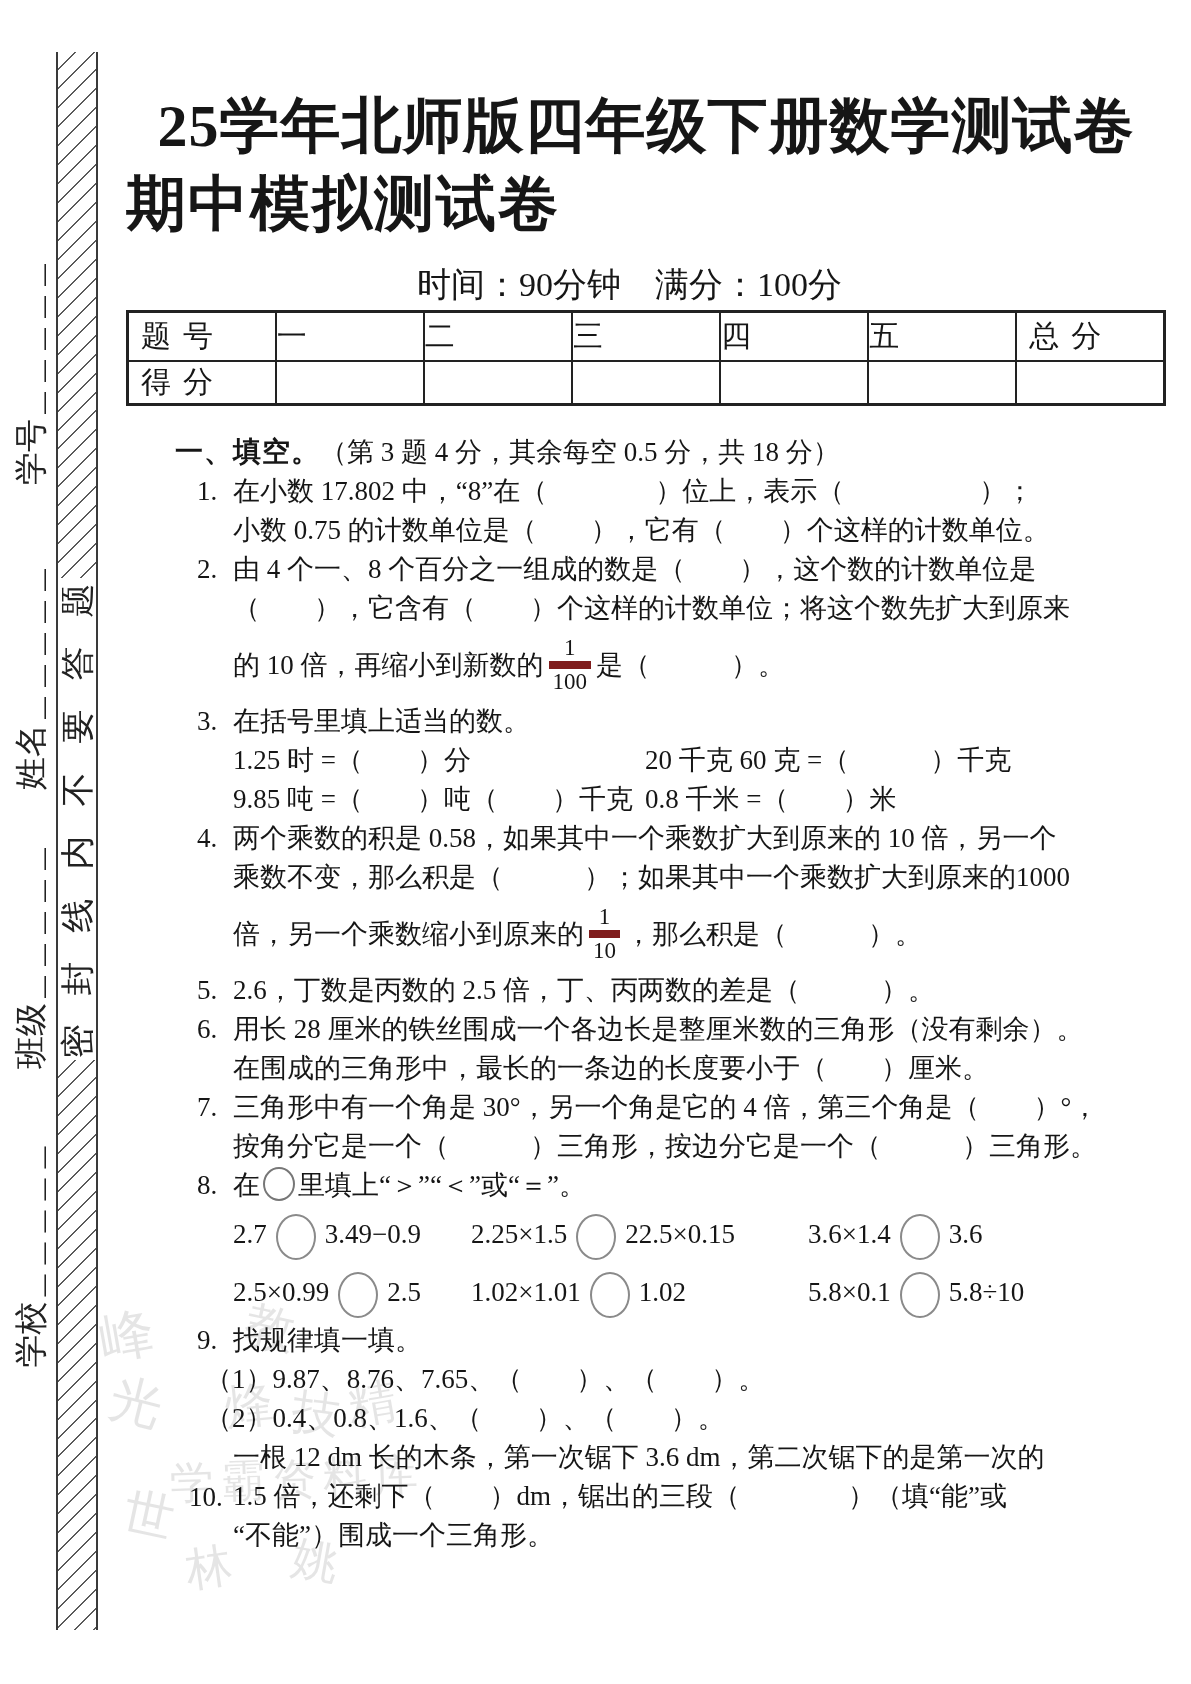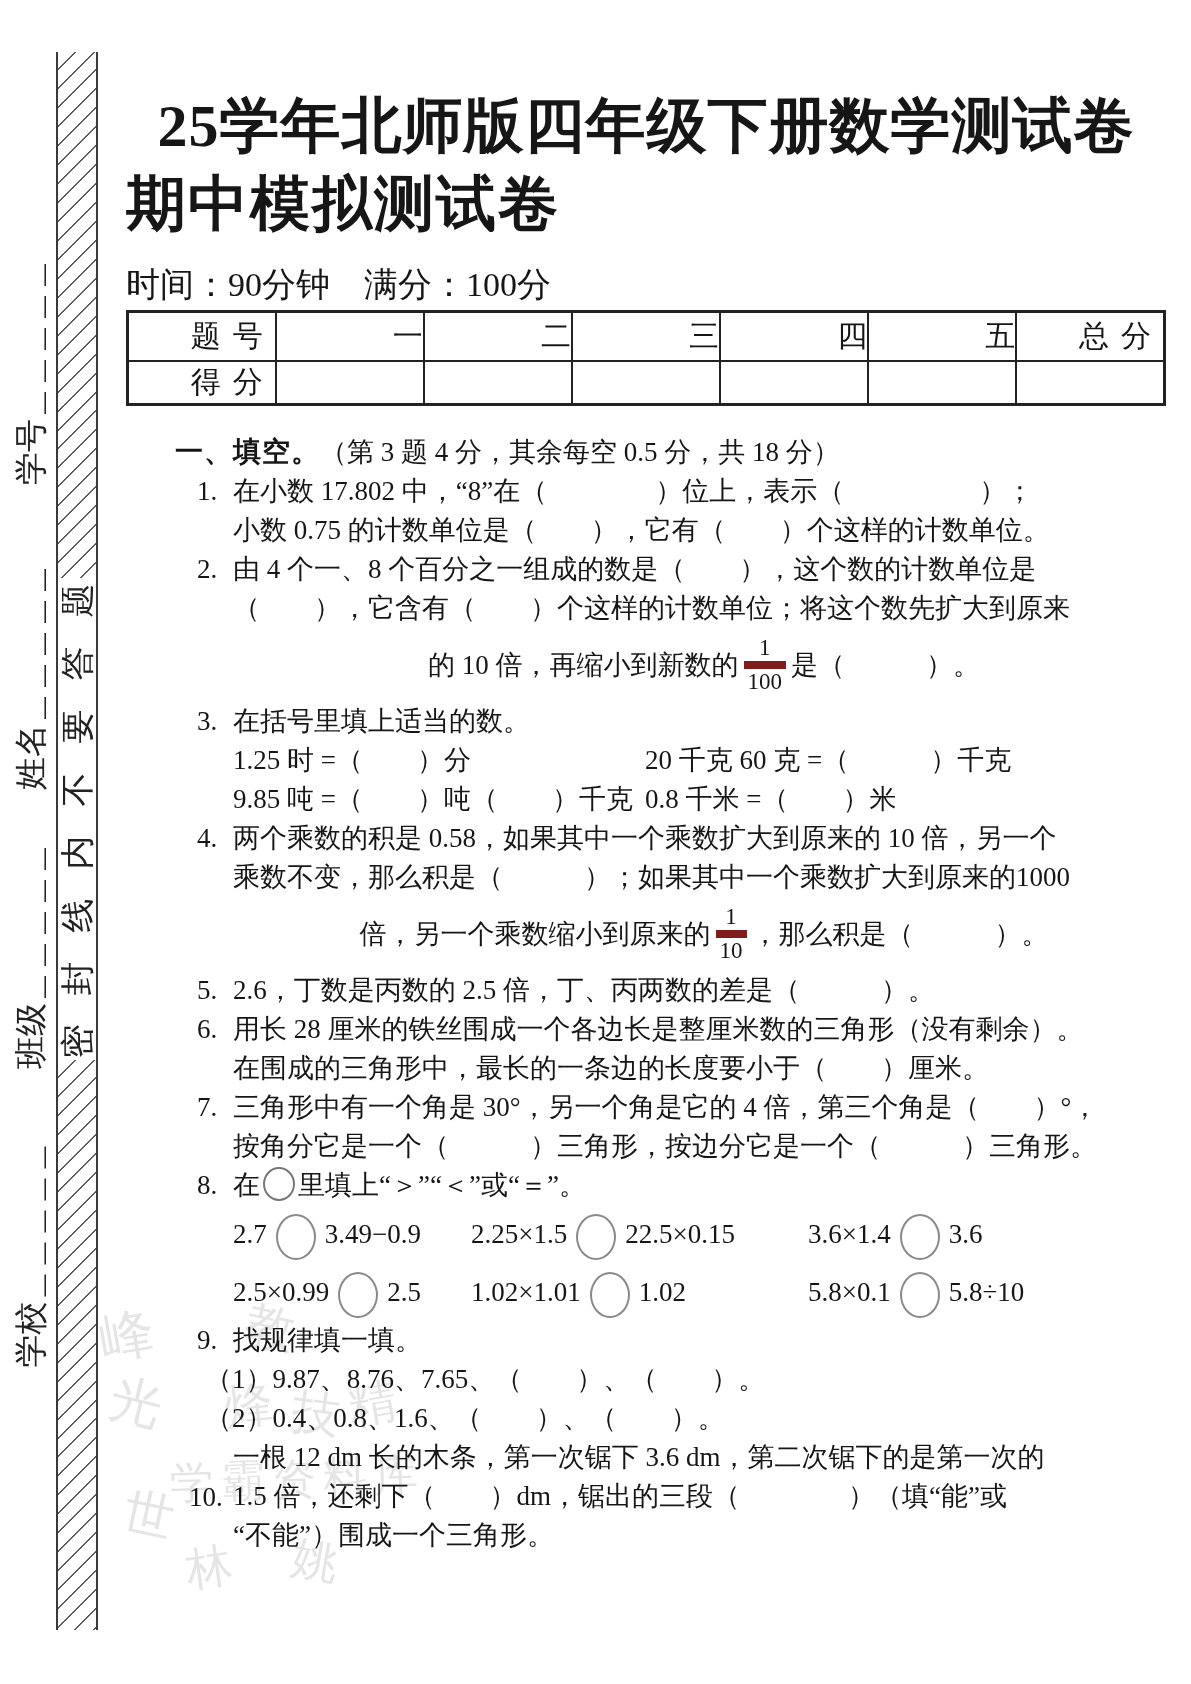--- a/index.html
+++ b/index.html
@@ -33,41 +33,41 @@
   .sf-xingming { width:229px; left:-84px; top:655px; }
   .sf-banji { width:229px; left:-84px; top:934px; }
   .sf-xuexiao { width:215px; left:-77px; top:1238px; }
   .side-field .uline { font-size:32px; }
 
   
   .title-1 { position:absolute; left:126px; top:86px; width:1040px; text-align:center;
     font-size:60px; font-weight:bold; letter-spacing:1px; white-space:nowrap; }
   .title-2 { position:absolute; left:126px; top:164px; width:1040px; 
     font-size:60px; font-weight:bold; letter-spacing:2px; white-space:nowrap; }
-  .meta-line { position:absolute; left:126px; top:262px; width:1007px; text-align:left;
+  .meta-line { position:absolute; left:126px; top:262px; width:1007px; text-align:center;
     font-size:34px; white-space:nowrap; }
 
   
   .score-table { position:absolute; left:126px; top:310px; width:1040px;
     border-collapse:collapse; table-layout:fixed; border:3px solid #222; }
-  .score-table td { border:2px solid #222; text-align:right; font-size:30px; }
+  .score-table td { border:2px solid #222; text-align:left; font-size:30px; }
   .score-table tr.r1 td { height:49px; }
   .score-table tr.r2 td { height:44px; }
   .sp2 { letter-spacing:12px; padding-left:12px; }
 
   
   .content { position:absolute; left:175px; top:432px; width:1000px;
     font-size:27px; line-height:39px; }
   .hline { white-space:nowrap; }
   .sec-head .hb { font-family:"Liberation Sans","DejaVu Sans",sans-serif;
     font-weight:bold; font-size:28px; letter-spacing:1px; }
   .item { position:relative; padding-left:58px; }
   .item > .no { position:absolute; left:22px; top:0; }
   .item.ten > .no { left:14px;margin-top:40px; }
-  .fline { height:74px; display:flex; align-items:center; white-space:nowrap;justify-content:center; }
+  .fline { height:74px; display:flex; align-items:center; white-space:nowrap; }
   .frac { display:inline-block; text-align:center; margin:0 5px; vertical-align:middle; }
   .frac .fn { display:block; font-size:23px; line-height:26px; }
   .frac .fd { display:block; font-size:23px; line-height:26px;
     border-top:8px solid #7f1d1d; padding:0 4px; }
   .cols { position:relative; white-space:nowrap; }
   .cols .c2 { position:absolute; left:412px; top:0; }
   .q8row { position:relative; height:58px; line-height:58px; white-space:nowrap; }
   .q8row .cell { position:absolute; top:0; }
   .q8row .p1 { left:0; } .q8row .p2 { left:238px; } .q8row .p3 { left:575px; }
   .cmp-circle { display:inline-block; width:40px; height:46px;

